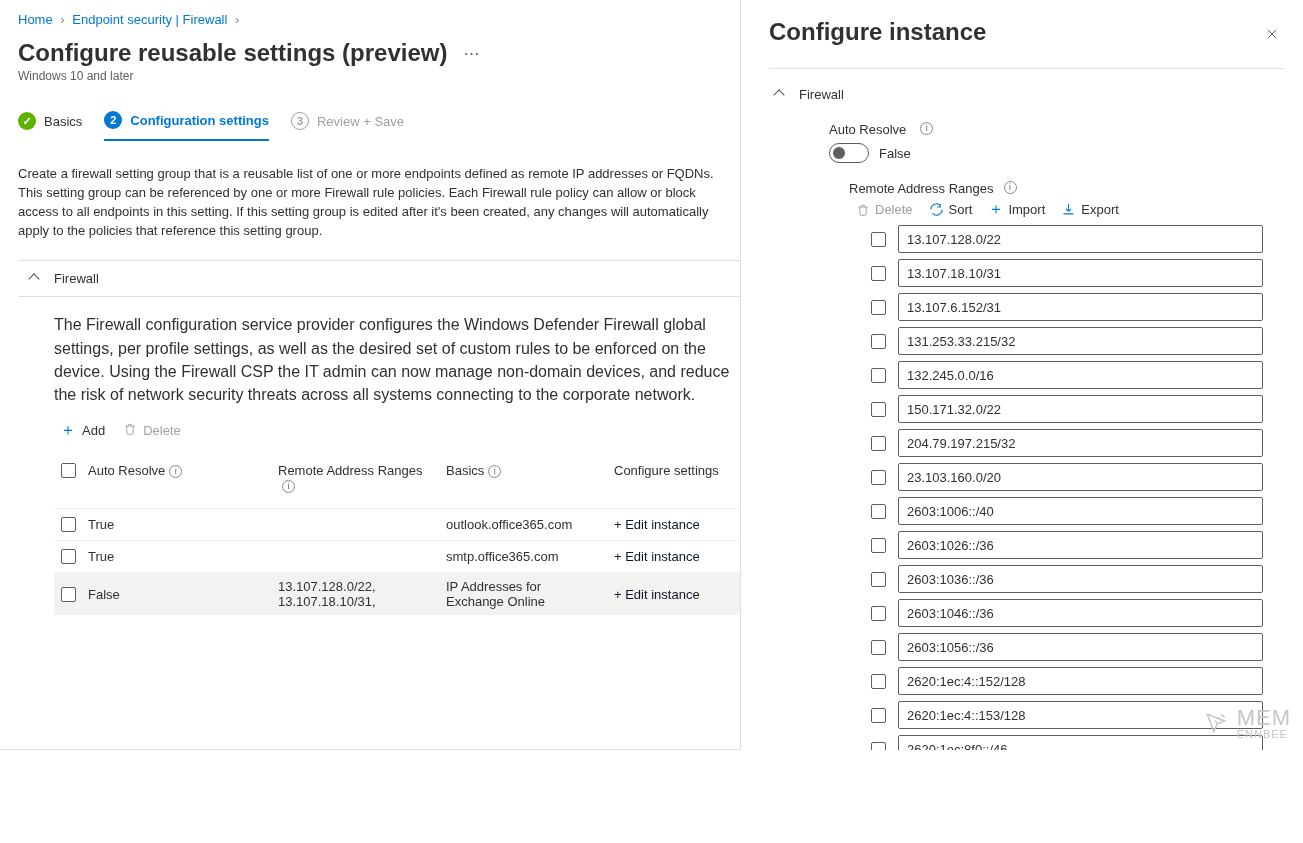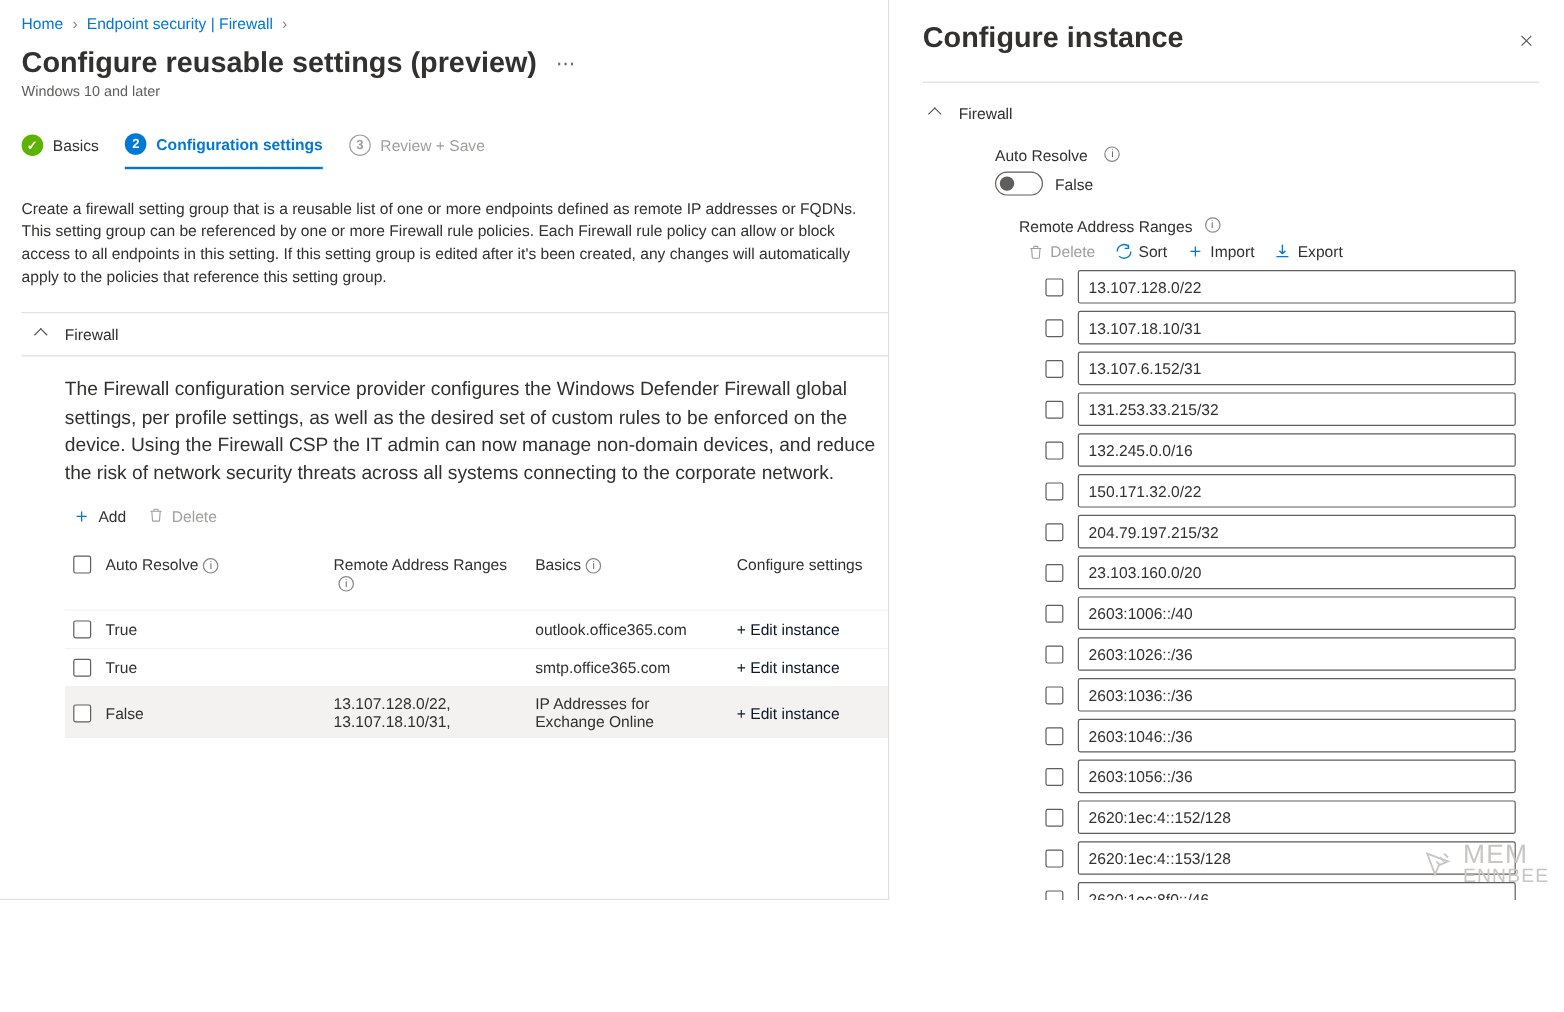--- a/index.html
+++ b/index.html
@@ -122,21 +122,21 @@
   .hline { position:absolute; left:0; right:0; bottom:0; height:1px; background:#e1dfdd;}
   .watermark {
     position:absolute; right:12px; bottom:10px; display:flex; align-items:center; gap:8px;
     color:#c8c6c4; font-weight:400; letter-spacing:1px; pointer-events:none;
   }
   .wm-cursor {
     width:26px; height:28px; position:relative;
   }
   .wm-cursor svg { stroke:#c8c6c4; fill:none; stroke-width:1.4;}
   .wm-text .big { font-size:22px; font-weight:300; line-height:0.9;}
-  .wm-text .small{ font-size:16px; font-weight:300;}
+  .wm-text .small{ font-size:11px; font-weight:300;}
 </style>
 </head>
 <body>
 
 <div class="app">
 
   <div class="main">
     <div class="breadcrumb">
       <a href="#">Home</a>
       <span class="chev">›</span>

